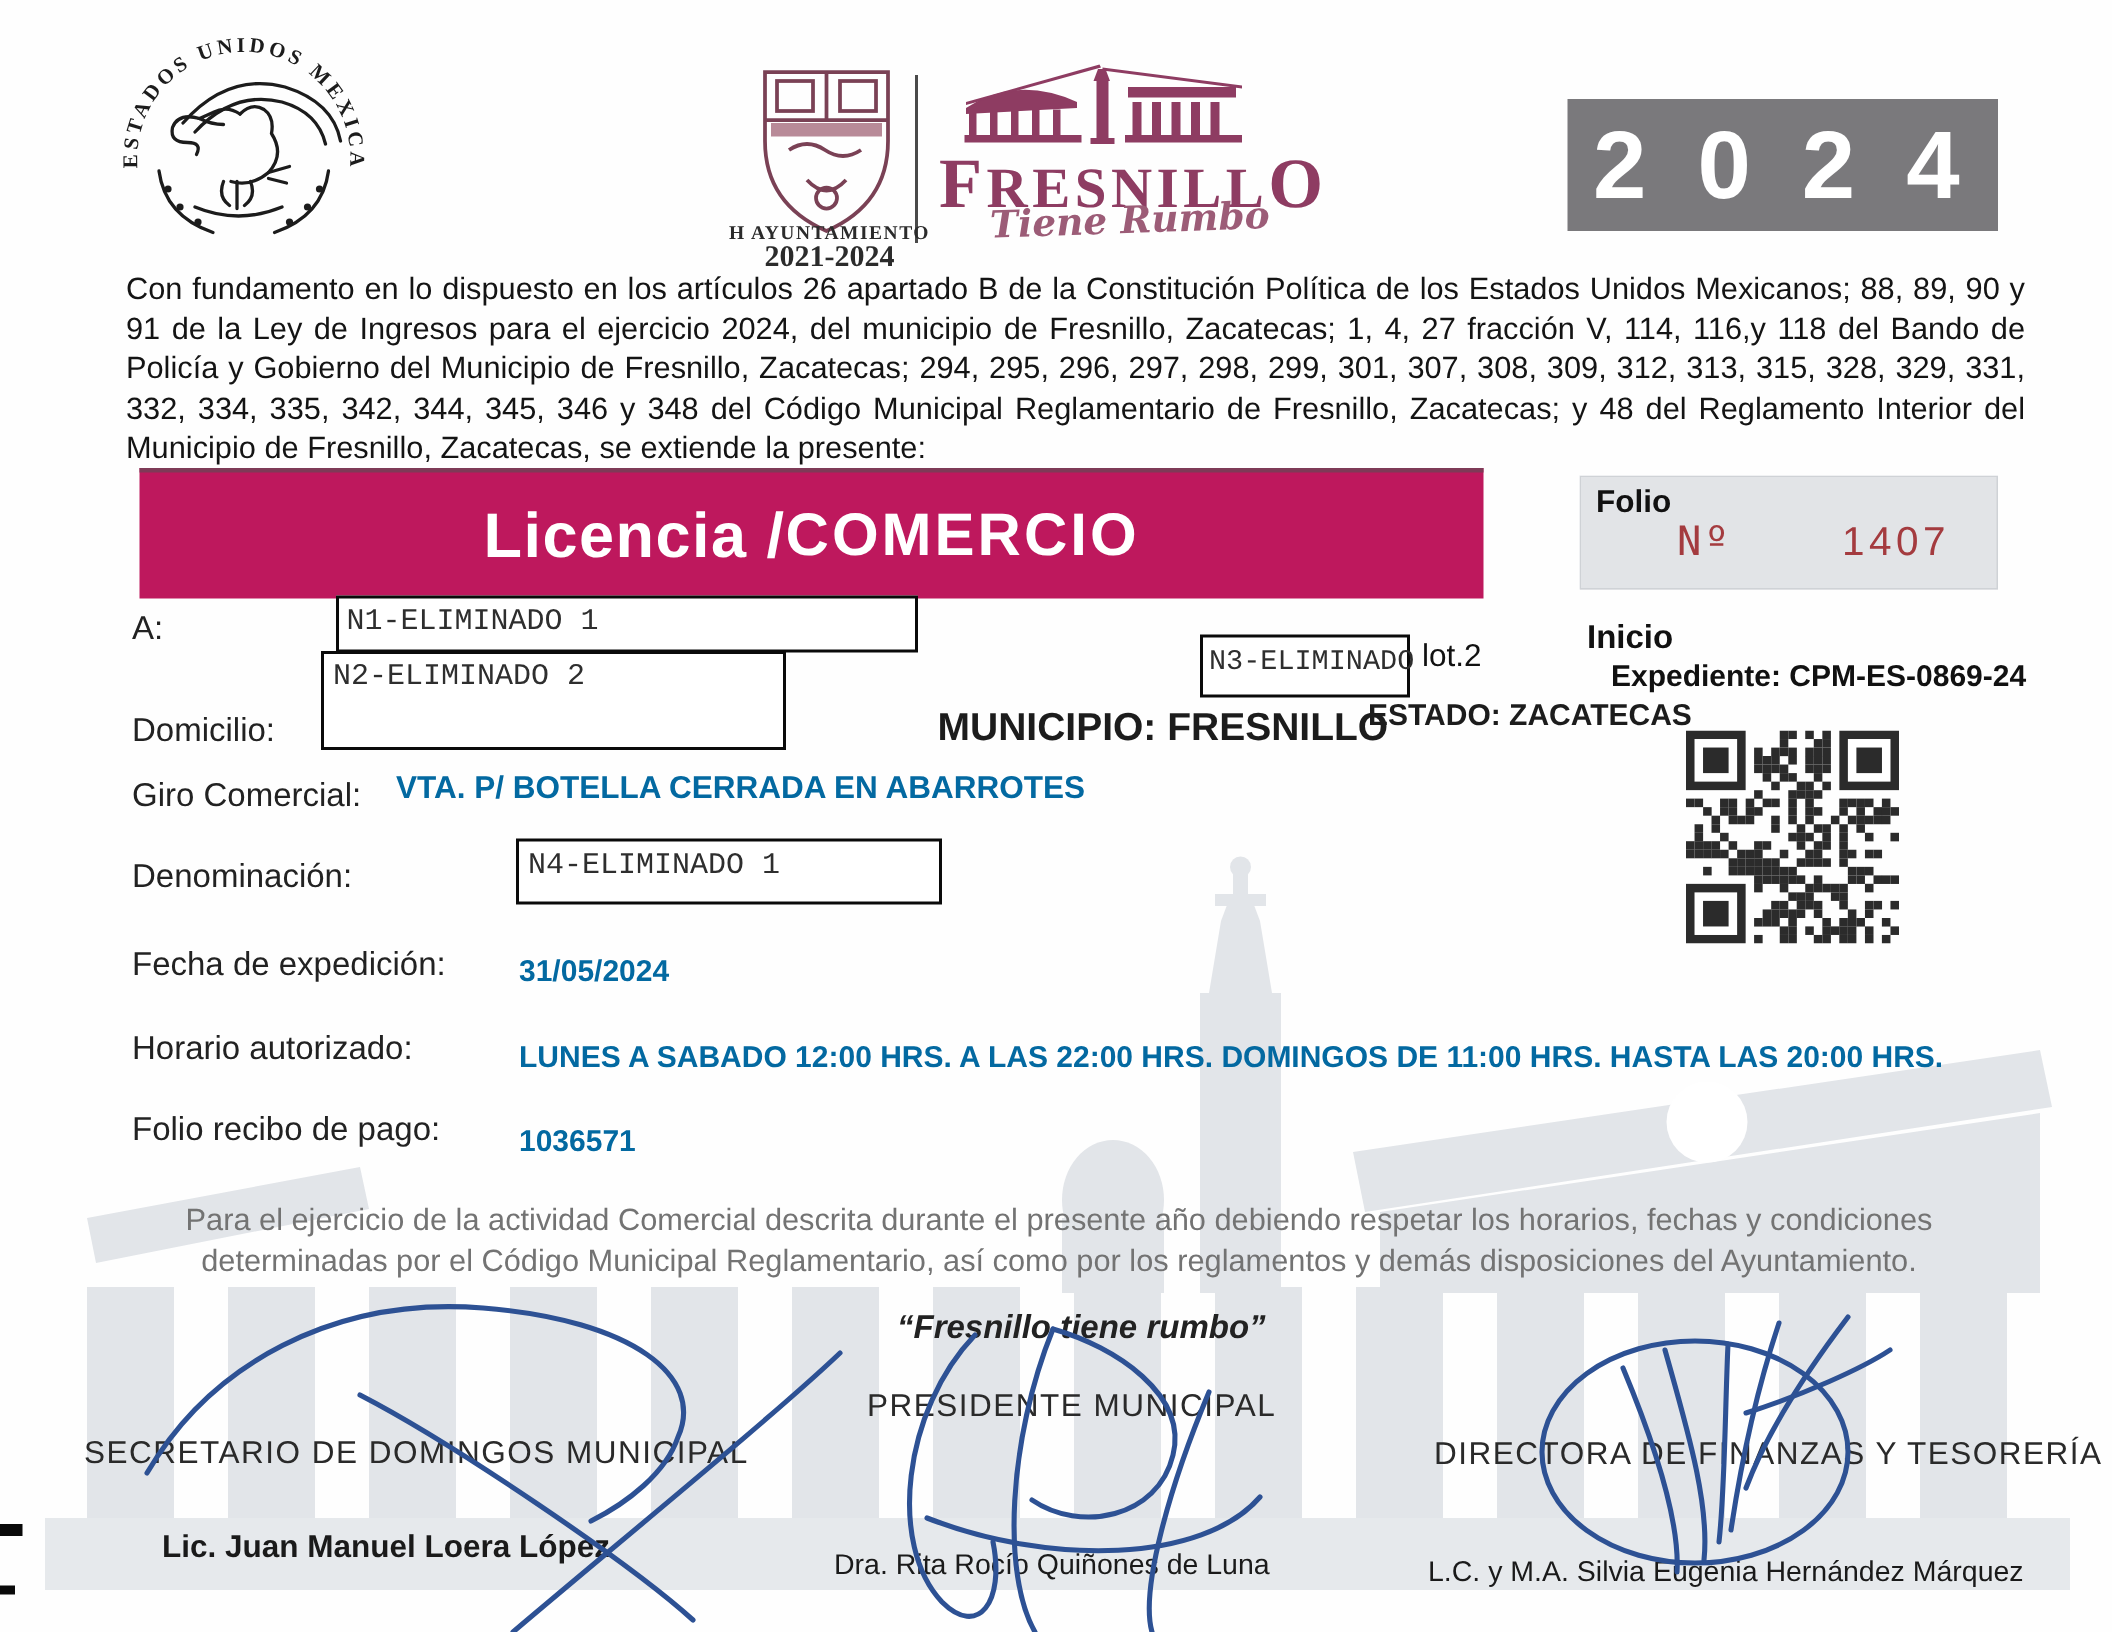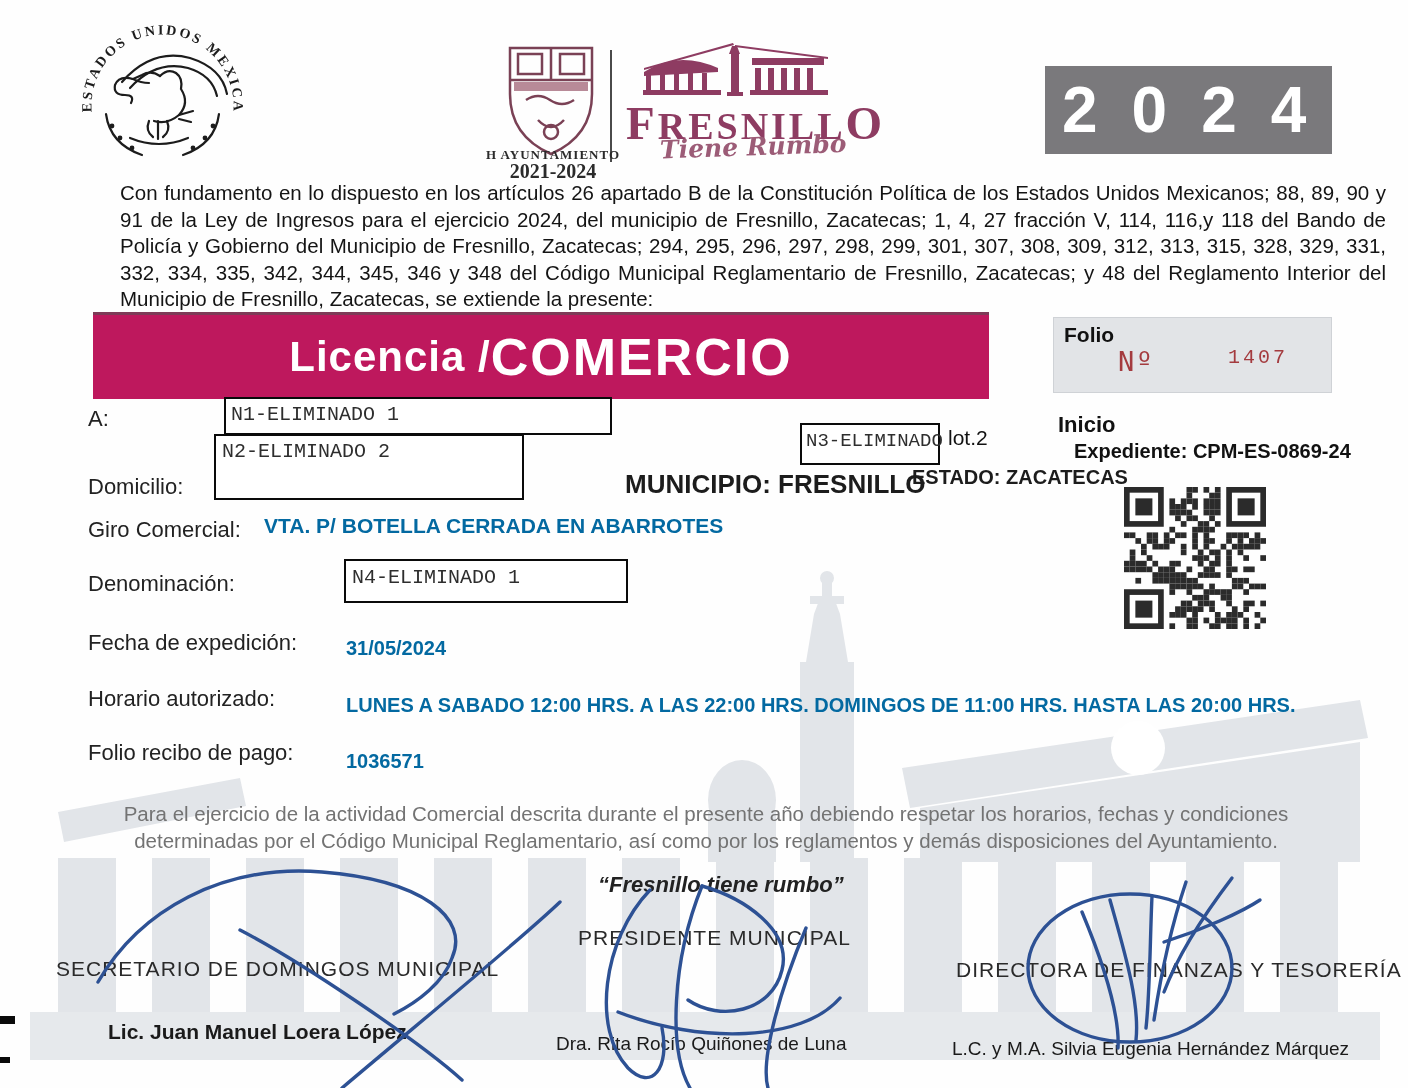--- a/index.html
+++ b/index.html
@@ -19,33 +19,33 @@
   .year-badge{left:1045px;top:66px;width:287px;height:88px;background:#7a797c;
               display:flex;align-items:center;justify-content:flex-start;}
   .year-badge span{color:#ffffff;font-weight:bold;font-size:64px;letter-spacing:34px;
                    text-indent:17px;font-family:"Liberation Sans",sans-serif;}
   .shield-cap{left:478px;top:148px;width:150px;text-align:center;color:#2b2b2b;
               font-family:"Liberation Serif",serif;font-weight:bold;line-height:1.0;}
   .shield-cap .l1{font-size:13px;letter-spacing:1px;}
   .shield-cap .l2{font-size:20px;}
   
   .legal{left:84px;top:180px;width:1266px;font-size:20.5px;line-height:26.5px;
-         text-align:justify;color:#141414;margin-left:36px;}
+         text-align:justify;color:#141414;}
   
   .banner{left:93px;top:312px;width:896px;height:84px;background:#be185d;
           border-top:3px solid #7e3a57;display:flex;align-items:center;justify-content:center;}
   .banner .t1{color:#fff;font-size:42px;font-weight:bold;letter-spacing:1px;}
-  .banner .t2{color:#fff;font-size:52px;font-weight:bold;letter-spacing:2px;}
+  .banner .t2{color:#fff;font-size:40px;font-weight:bold;letter-spacing:2px;}
   .folio-box{left:1053px;top:317px;width:279px;height:76px;background:#e2e4e7;
              box-shadow:0 0 0 1px #cfd2d6 inset;}
   .folio-label{left:1064px;top:323px;font-size:21px;font-weight:bold;color:#111;}
   .folio-no{left:1118px;top:346px;font-family:"DejaVu Sans Mono",monospace;
             font-size:27px;color:#a43b3f;letter-spacing:2px;}
-  .folio-num{left:1228px;top:346px;font-family:Liberation Mono, monospace;
-             font-size:20px;color:#a43b3f;letter-spacing:3px;}
+  .folio-num{left:1228px;top:346px;font-family:Liberation Sans, sans-serif;
+             font-size:27px;color:#a43b3f;letter-spacing:3px;}
   .inicio{left:1058px;top:412px;font-size:22px;font-weight:bold;color:#111;}
   .expediente{left:1074px;top:440px;font-size:20px;font-weight:bold;color:#111;}
   
   .lbl{font-size:22px;color:#222;}
   .mono{font-family:"Liberation Mono",monospace;font-size:20px;color:#2e2e2e;}
   .boldval{font-weight:bold;font-size:20px;color:#0369a1;}
   .box{border:2px solid #0a0a0a;background:#ffffff;}
   .lbl-a{left:88px;top:406px;}
   .box-n1{left:224px;top:397px;width:384px;height:34px;}
   .txt-n1{left:231px;top:403px;}

